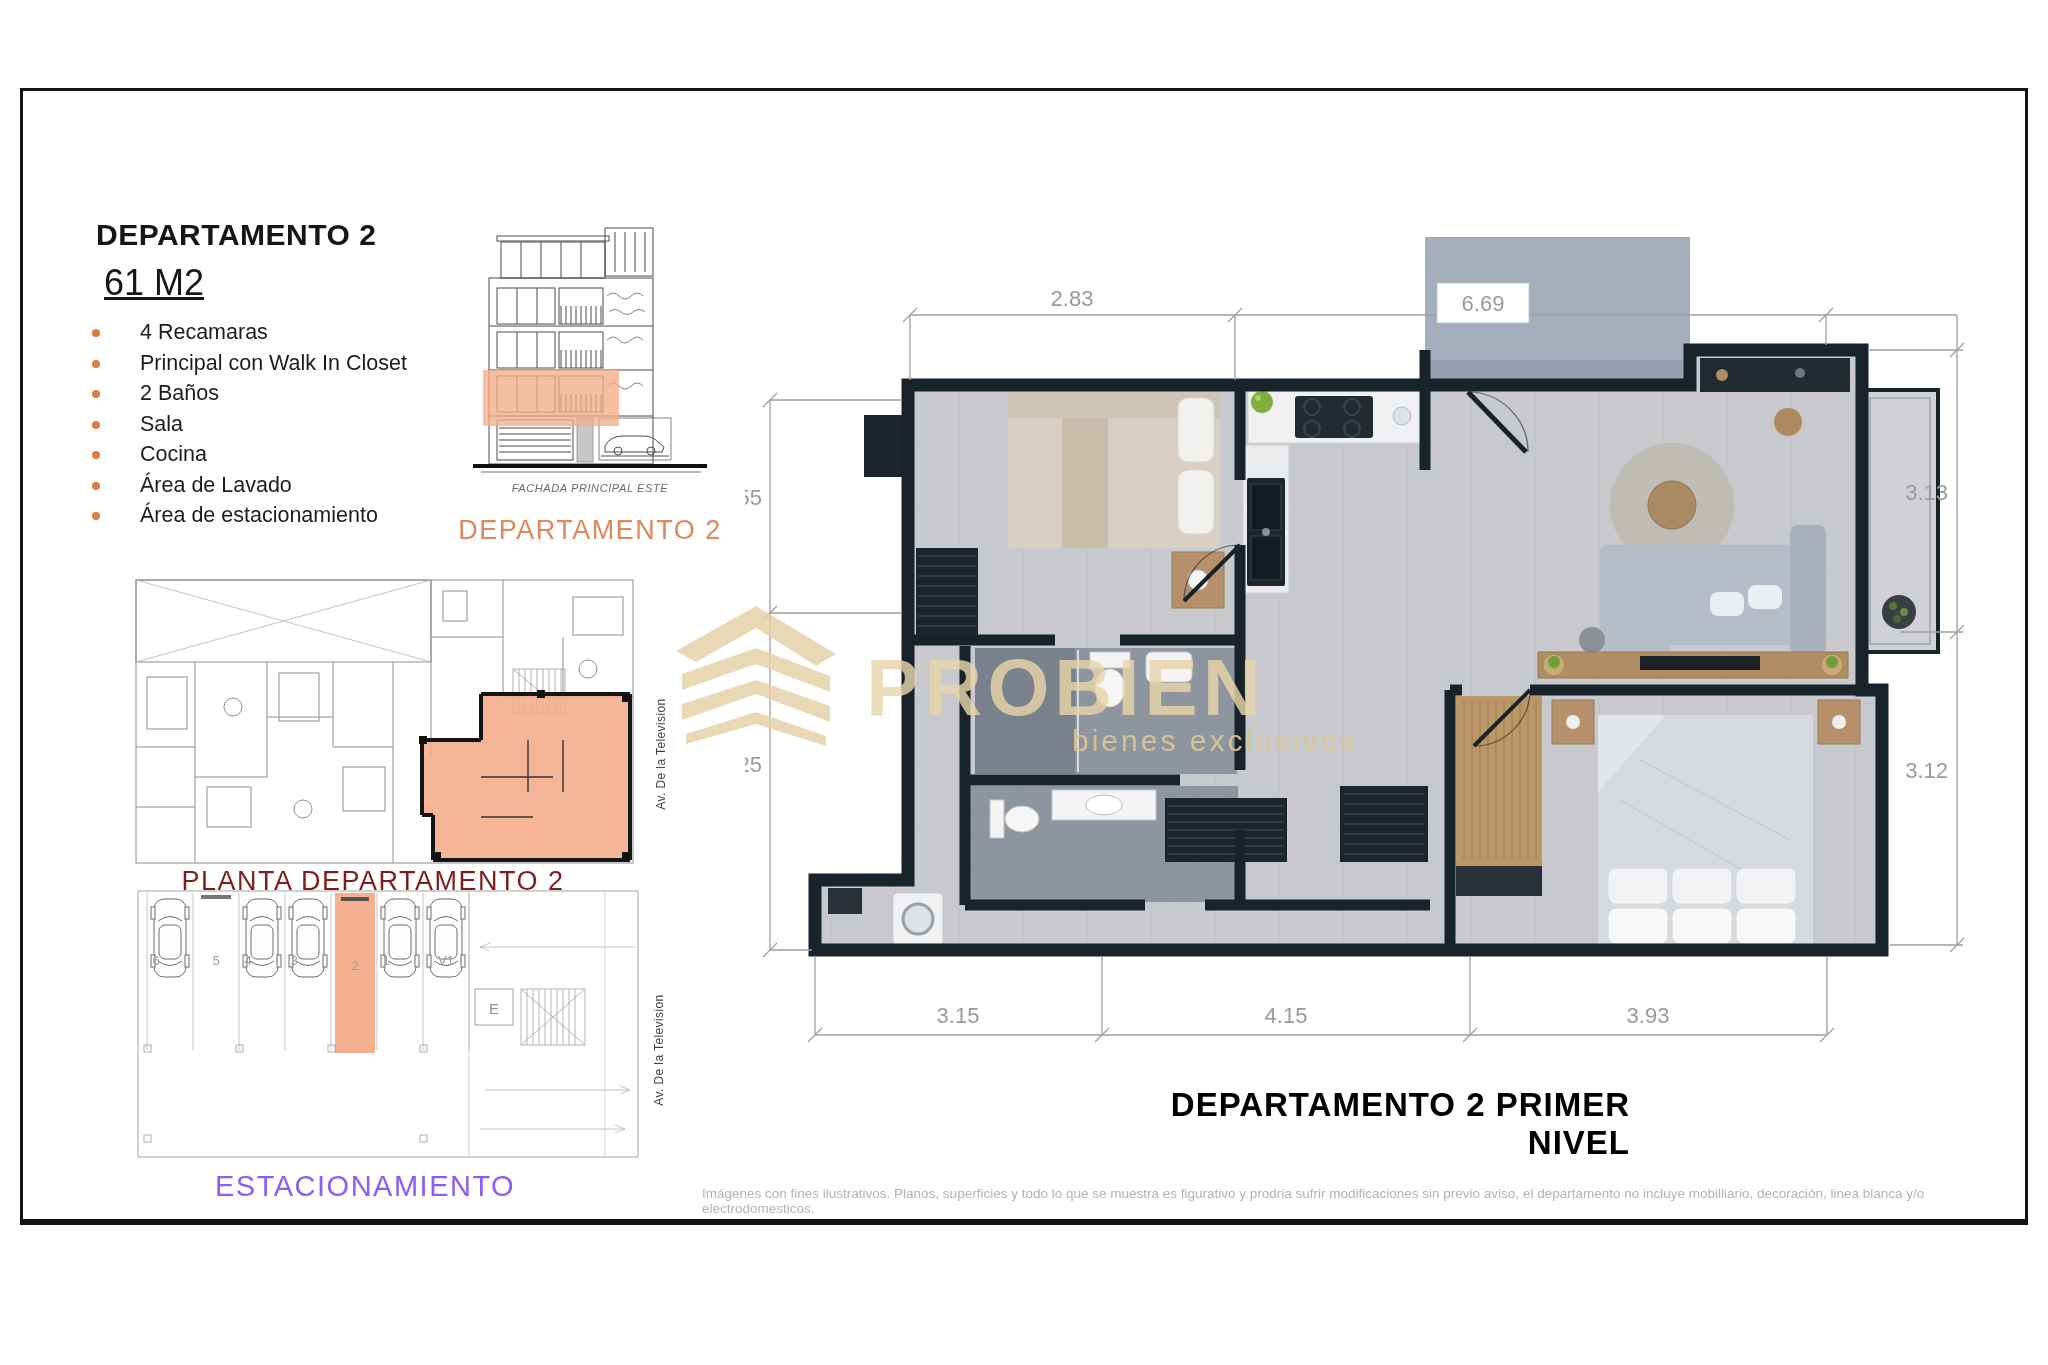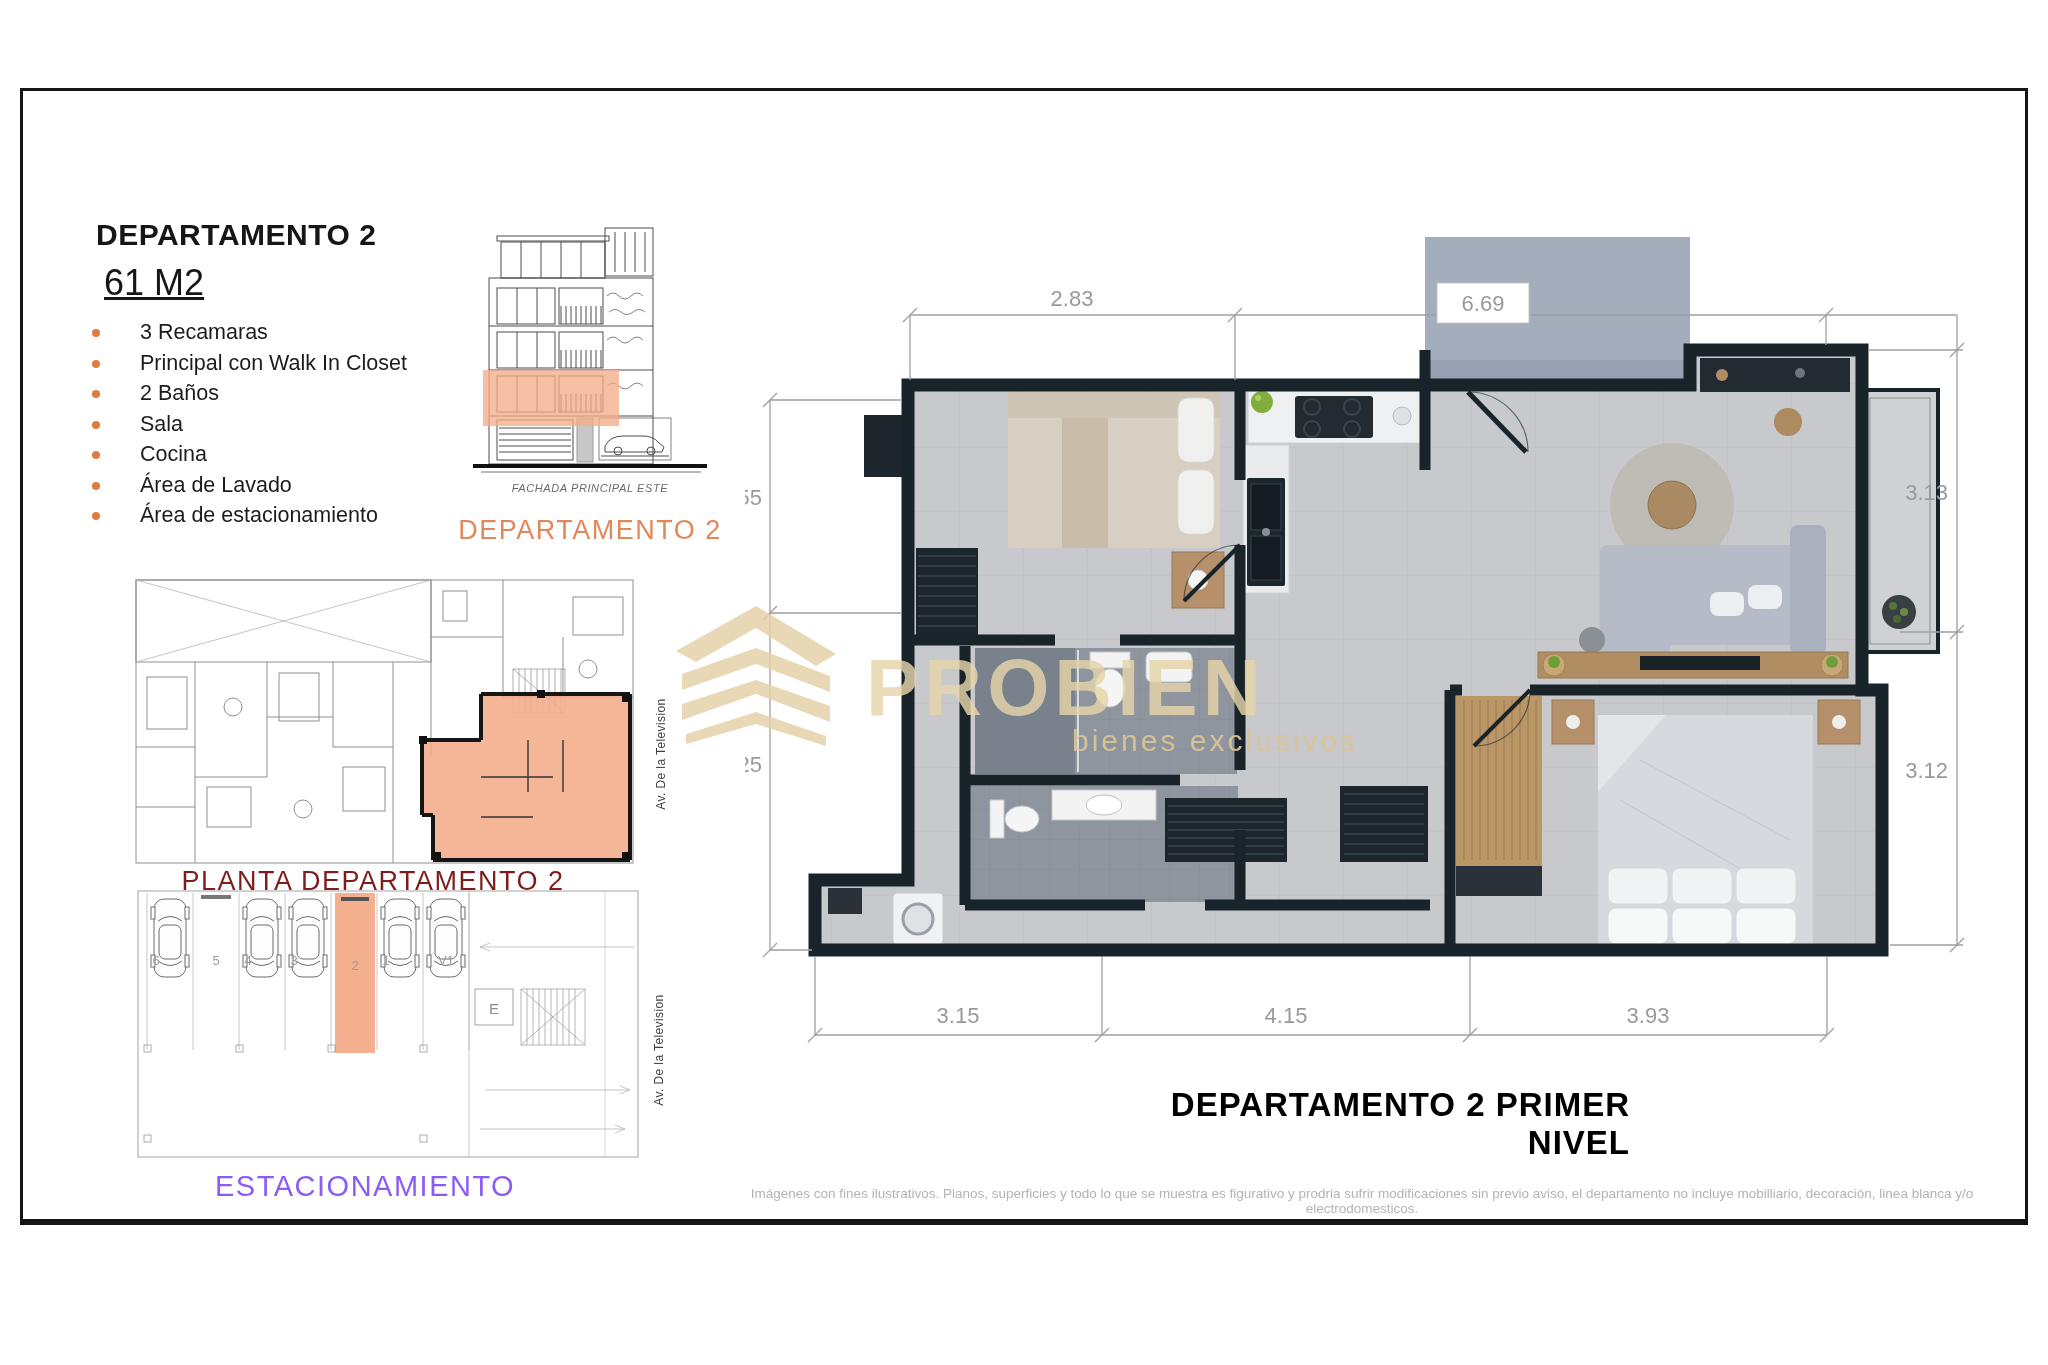--- a/index.html
+++ b/index.html
@@ -11,39 +11,39 @@
   .area{left:104px;top:262px;font-size:36px;color:#161616;text-decoration:underline;}
   ul.features{left:92px;top:320px;list-style:none;margin:0;padding:0;}
   ul.features li{display:flex;align-items:flex-start;height:30.5px;}
   ul.features .dot{width:8px;height:8px;border-radius:50%;margin:9px 40px 0 0;flex:0 0 8px;}
   ul.features .ft{font-size:21.5px;color:#1c1c1c;}
   .cap-orange{text-align:center;font-size:27px;letter-spacing:1.5px;}
   .facade-label{text-align:center;font-size:11px;color:#6a6a6a;letter-spacing:.6px;font-style:italic;}
   .main-caption{width:500px;text-align:right;font-size:33px;font-weight:bold;color:#000000;letter-spacing:1px;}
   .street{width:124px;height:16px;text-align:center;font-size:12px;color:#3f3f3f;letter-spacing:.4px;
           transform:rotate(-90deg);}
-  .disclaimer{width:1320px;text-align:center;font-size:13.5px;color:#b3b3b3;}
+  .disclaimer{width:1320px;text-align:left;font-size:13.5px;color:#b3b3b3;}
   .wm-brand{font-size:80px;font-weight:bold;letter-spacing:5px;color:rgba(230,212,170,.82);}
   .wm-tag{font-size:30px;letter-spacing:3px;color:rgba(218,196,148,.92);}
   svg{display:block;}
 </style>
 </head>
 <body>
 
 <div class="sheet">
 
   <div class="abs frame"></div>
 
   <div class="abs title">DEPARTAMENTO 2</div>
   <div class="abs area">61 M2</div>
 
   <ul class="abs features">
     <li>
         <span class="dot" style="background:#e07b3f"></span>
-        <span class="ft">3 Recamaras</span>
+        <span class="ft">4 Recamaras</span>
       </li>
     <li>
         <span class="dot" style="background:#e07b3f"></span>
         <span class="ft">Principal con Walk In Closet</span>
       </li>
     <li>
         <span class="dot" style="background:#e07b3f"></span>
         <span class="ft">2  Baños</span>
       </li>
     <li>

